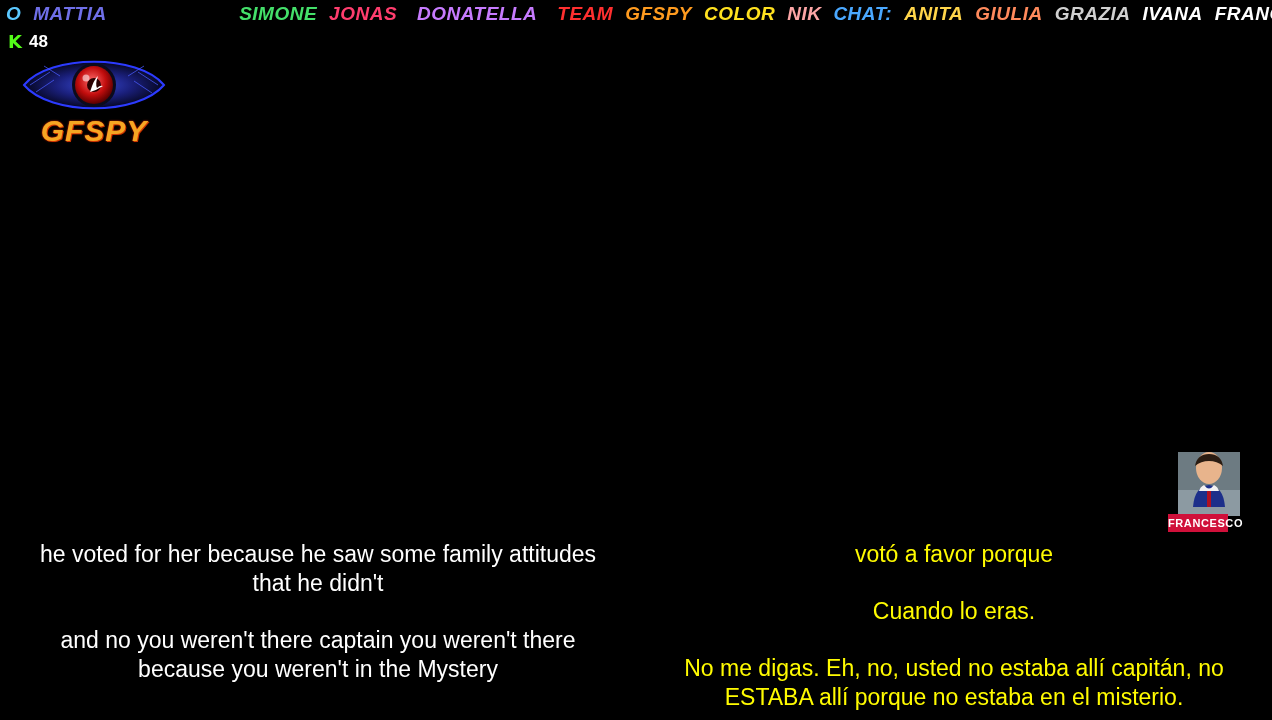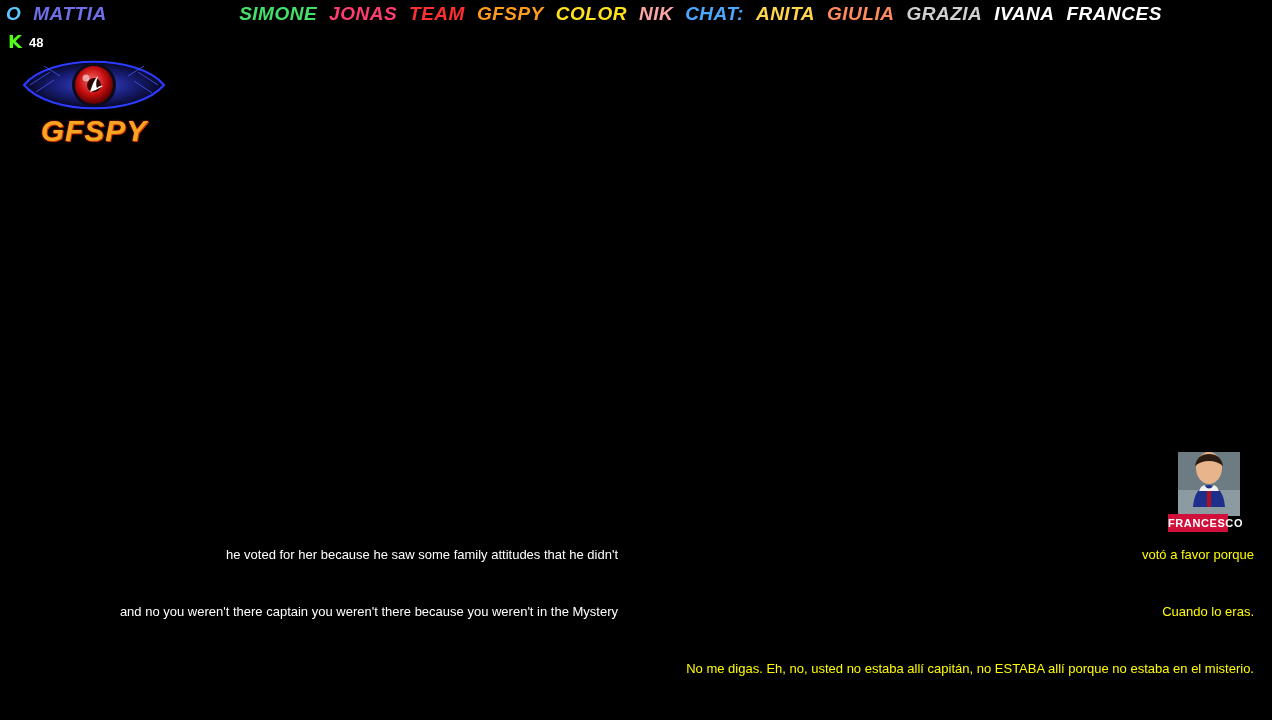--- a/index.html
+++ b/index.html
@@ -55,21 +55,21 @@
   #viewerbar .kicon {
     color: #53fc18;
     font-weight: bold;
     font-size: 18px;
     line-height: 18px;
     font-family: "DejaVu Sans", sans-serif;
   }
   #viewerbar .vcount {
     color: #ffffff;
     font-weight: bold;
-    font-size: 13px;
+    font-size: 17px;
   }
 
   
   #logo {
     position: absolute;
     left: 20px;
     top: 52px;
     width: 148px;
     height: 105px;
   }
@@ -136,42 +136,43 @@
   }
   .cap-col {
     position: absolute;
     top: 0;
     width: 636px;
     height: 192px;
   }
   .cap-col.left { left: 0; }
   .cap-col.right { left: 636px; }
   .cap-line {
-    text-align: right;
-    font-size: 13px;
+    text-align: center;
+    font-size: 23px;
     line-height: 29px;
     padding: 0 18px;
   }
   .cap-col.left .cap-line { color: #ffffff; }
   .cap-col.right .cap-line { color: #fffb00; }
   .cap-line.m1 { margin-top: 12px; }
   .cap-line.m2 { margin-top: 28px; }
   .cap-line.m3 { margin-top: 28px; }
 </style>
 </head>
 <body>
 
 <div id="stage">
 
   <div id="ticker">
     <span class="tk" style="color: rgb(91, 200, 255);">O</span>
     <span class="tk" style="color: rgb(111, 111, 232); text-align: center;">MATTIA</span>
     <span class="tk" style="color: rgb(217, 217, 217); margin-top: 44px;">DOMENICO</span>
     <span class="tk" style="color: rgb(68, 224, 106);">SIMONE</span>
     <span class="tk" style="color: rgb(255, 61, 110);">JONAS</span>
+    <span class="tk sp" style="color: rgb(199, 123, 255);">DONATELLA</span>
     <span class="tk" style="color: rgb(255, 47, 47);">TEAM</span>
     <span class="tk" style="color: rgb(255, 155, 31);">GFSPY</span>
     <span class="tk" style="color: rgb(255, 225, 31);">COLOR</span>
     <span class="tk" style="color: #fca5a5; text-align: right;">NIK</span>
     <span class="tk" style="color: rgb(74, 168, 255);">CHAT:</span>
     <span class="tk" style="color: rgb(255, 213, 74);">ANITA</span>
     <span class="tk" style="color: rgb(255, 138, 92);">GIULIA</span>
     <span class="tk" style="color: rgb(208, 208, 208);">GRAZIA</span>
     <span class="tk" style="color: rgb(255, 255, 255);">IVANA</span>
     <span class="tk" style="color: rgb(255, 255, 255);">FRANCES</span>

